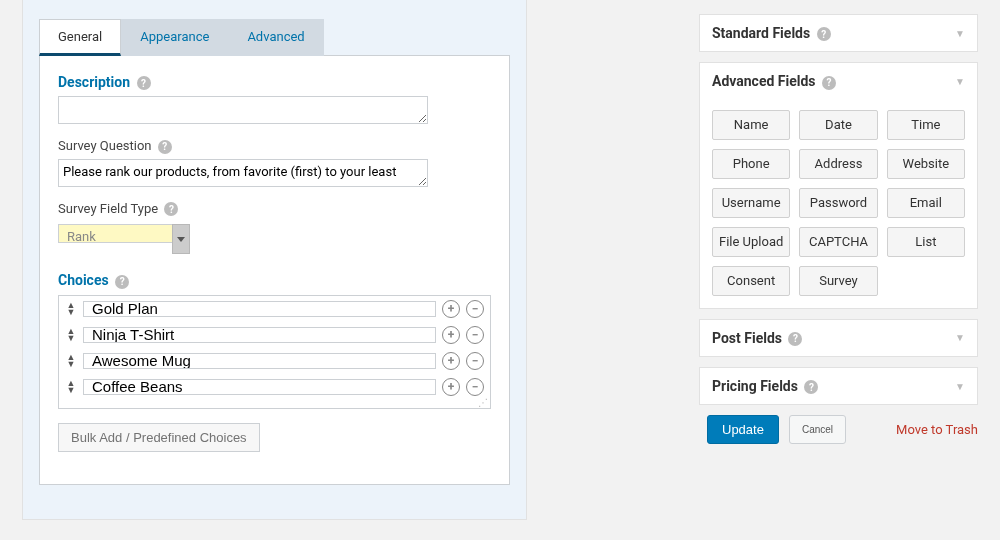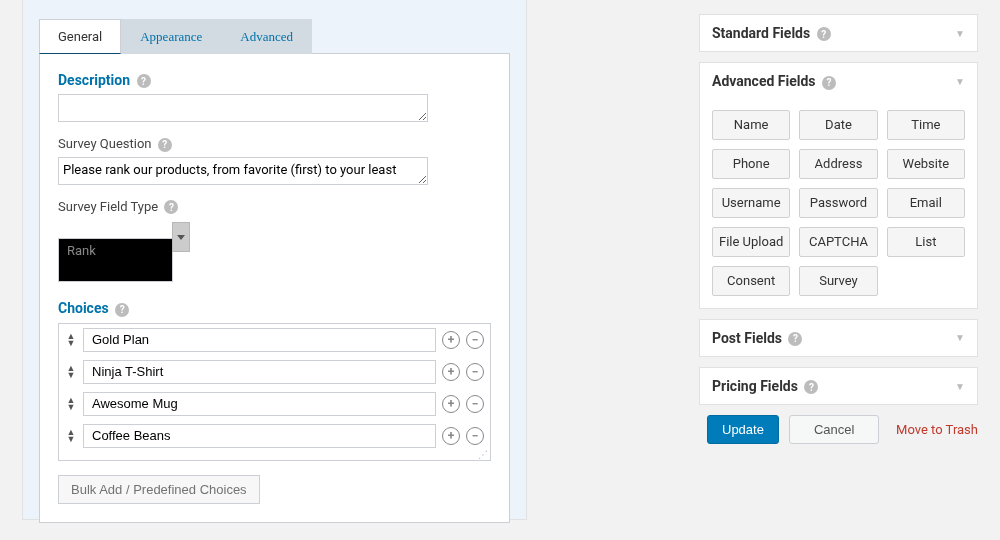--- a/index.html
+++ b/index.html
@@ -34,28 +34,27 @@
     background: #e4e9ee;
     color: #0073aa;
     margin-right: 0;
     border-bottom: none;
     position: relative;
     top: 1px;
   }
   .tab.active {
     background: #fff;
     color: #333;
-    border-bottom: 1px solid #0c4a6e;
+    border-bottom: 3px solid #0c4a6e;
     z-index: 2;
   }
   .tab:not(.active) {
     border-color: transparent;
     background: #d2dae2;
     color: #0073aa;
-    font-family: Liberation Serif, serif;
   }
   .tab-panel {
     background: #fff;
     border: 1px solid #ccd0d4;
     padding: 18px 18px 18px 18px;
     min-height: 430px;
   }
   .section-label {
     color: #215f8c;
     font-weight: bold;
@@ -98,27 +97,26 @@
     resize: both;
     overflow: hidden;
     font-family: inherit;
   }
   .select-wrap {
     display: inline-flex;
     margin-top: 3px;
   }
   .select-disabled {
     width: 115px;
-    height: 44px;
-    border: 1px solid #ccd0d4;
-    background: #000000;
+    height: 19px;
+    border: 1px solid #ccd0d4;
+    background: #fef9c3;
     color: #888;
     padding: 4px 8px;
     font-size: 13px;
-    margin-top: 16px;
   }
   .select-btn {
     width: 18px;
     height: 30px;
     background: #ccc;
     border: 1px solid #b8b8b8;
     display: flex;
     align-items: center;
     justify-content: center;
     margin-left: -1px;
@@ -145,24 +143,24 @@
     flex-direction: column;
     align-items: center;
     gap: 0;
     cursor: move;
     color: #555;
     font-size: 9px;
     line-height: 7px;
   }
   .choice-input {
     flex: 1;
-    height: 24px;
+    height: 16px;
     border: 1px solid #ccd0d4;
     padding: 3px 8px;
-    font-size: 13px;
+    font-size: 15px;
   }
   .circle-btn {
     width: 18px;
     height: 18px;
     border: 1.5px solid #888;
     border-radius: 50%;
     display: flex;
     align-items: center;
     justify-content: center;
     color: #888;
@@ -239,22 +237,22 @@
     border: 1px solid #006ba1;
     padding: 6px 14px;
     font-size: 13px;
     border-radius: 3px;
     cursor: pointer;
   }
   .btn-secondary {
     background: #f6f7f7;
     color: #555;
     border: 1px solid #ccd0d4;
-    padding: 6px 24px;
-    font-size: 13px;
+    padding: 6px 12px;
+    font-size: 10px;
     border-radius: 3px;
     cursor: pointer;
   }
   .trash-link {
     color: #c0392b;
     font-size: 13px;
     cursor: pointer;
   }
   .resize-corner {
     text-align: right;

